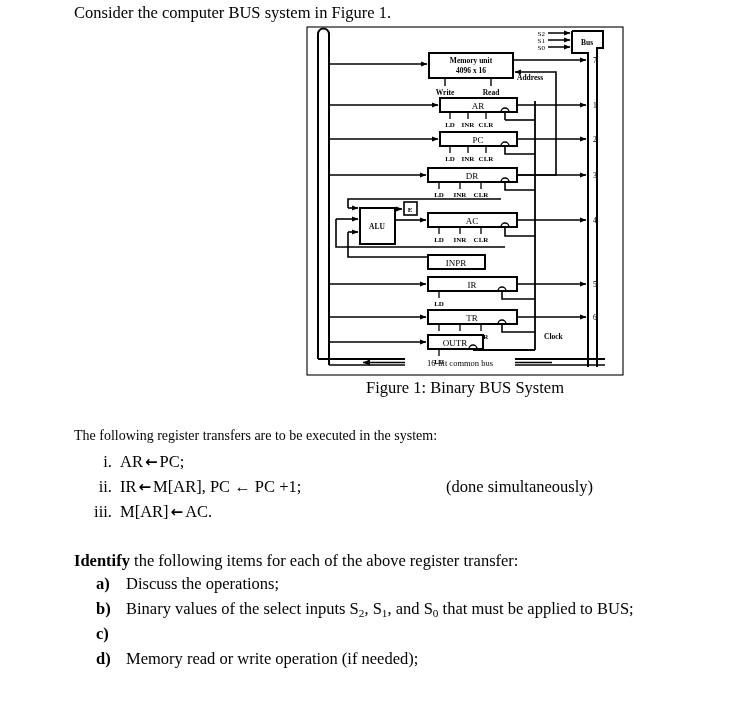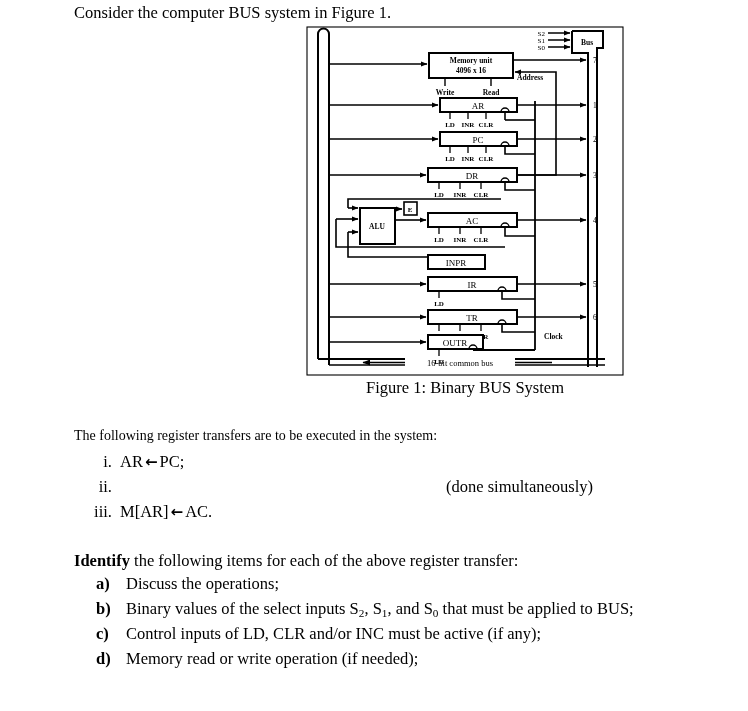--- a/index.html
+++ b/index.html
@@ -341,20 +341,21 @@
 
   <div class="transfers-intro">The following register transfers are to be executed in the system:</div>
 
   <div class="rt-list">
     <div class="rt-row">
       <span class="rt-num">i.</span>
       <span class="rt-body"><span>AR</span><span class="arrow-glyph">←</span><span>PC;</span></span>
     </div>
     <div class="rt-row">
       <span class="rt-num">ii.</span>
+      <span class="rt-body"><span>IR</span><span class="arrow-glyph">←</span><span>M[AR], PC ←  PC +1;</span></span>
       <span class="rt-note">(done simultaneously)</span>
     </div>
     <div class="rt-row">
       <span class="rt-num">iii.</span>
       <span class="rt-body"><span>M[AR]</span><span class="arrow-glyph">←</span><span>AC.</span></span>
     </div>
   </div>
 
   <div class="identify-head"><b>Identify</b><span> the following items for each of the above register transfer:</span></div>
 
@@ -362,21 +363,20 @@
     <div class="q-row">
       <span class="q-num">a)</span>
       <span class="q-body">Discuss the operations;</span>
     </div>
     <div class="q-row">
       <span class="q-num">b)</span>
       <span class="q-body"><span>Binary values of the select inputs S</span><sub>2</sub><span>, S</span><sub>1</sub><span>, and S</span><sub>0</sub><span> that must be applied to BUS;</span></span>
     </div>
     <div class="q-row">
       <span class="q-num">c)</span>
-      <span class="q-body">Control inputs of LD, CLR and/or INC must be active (if any);</span>
     </div>
     <div class="q-row">
       <span class="q-num">d)</span>
       <span class="q-body">Memory read or write operation (if needed);</span>
     </div>
   </div>
 
 </div>
 
 </body></html>

